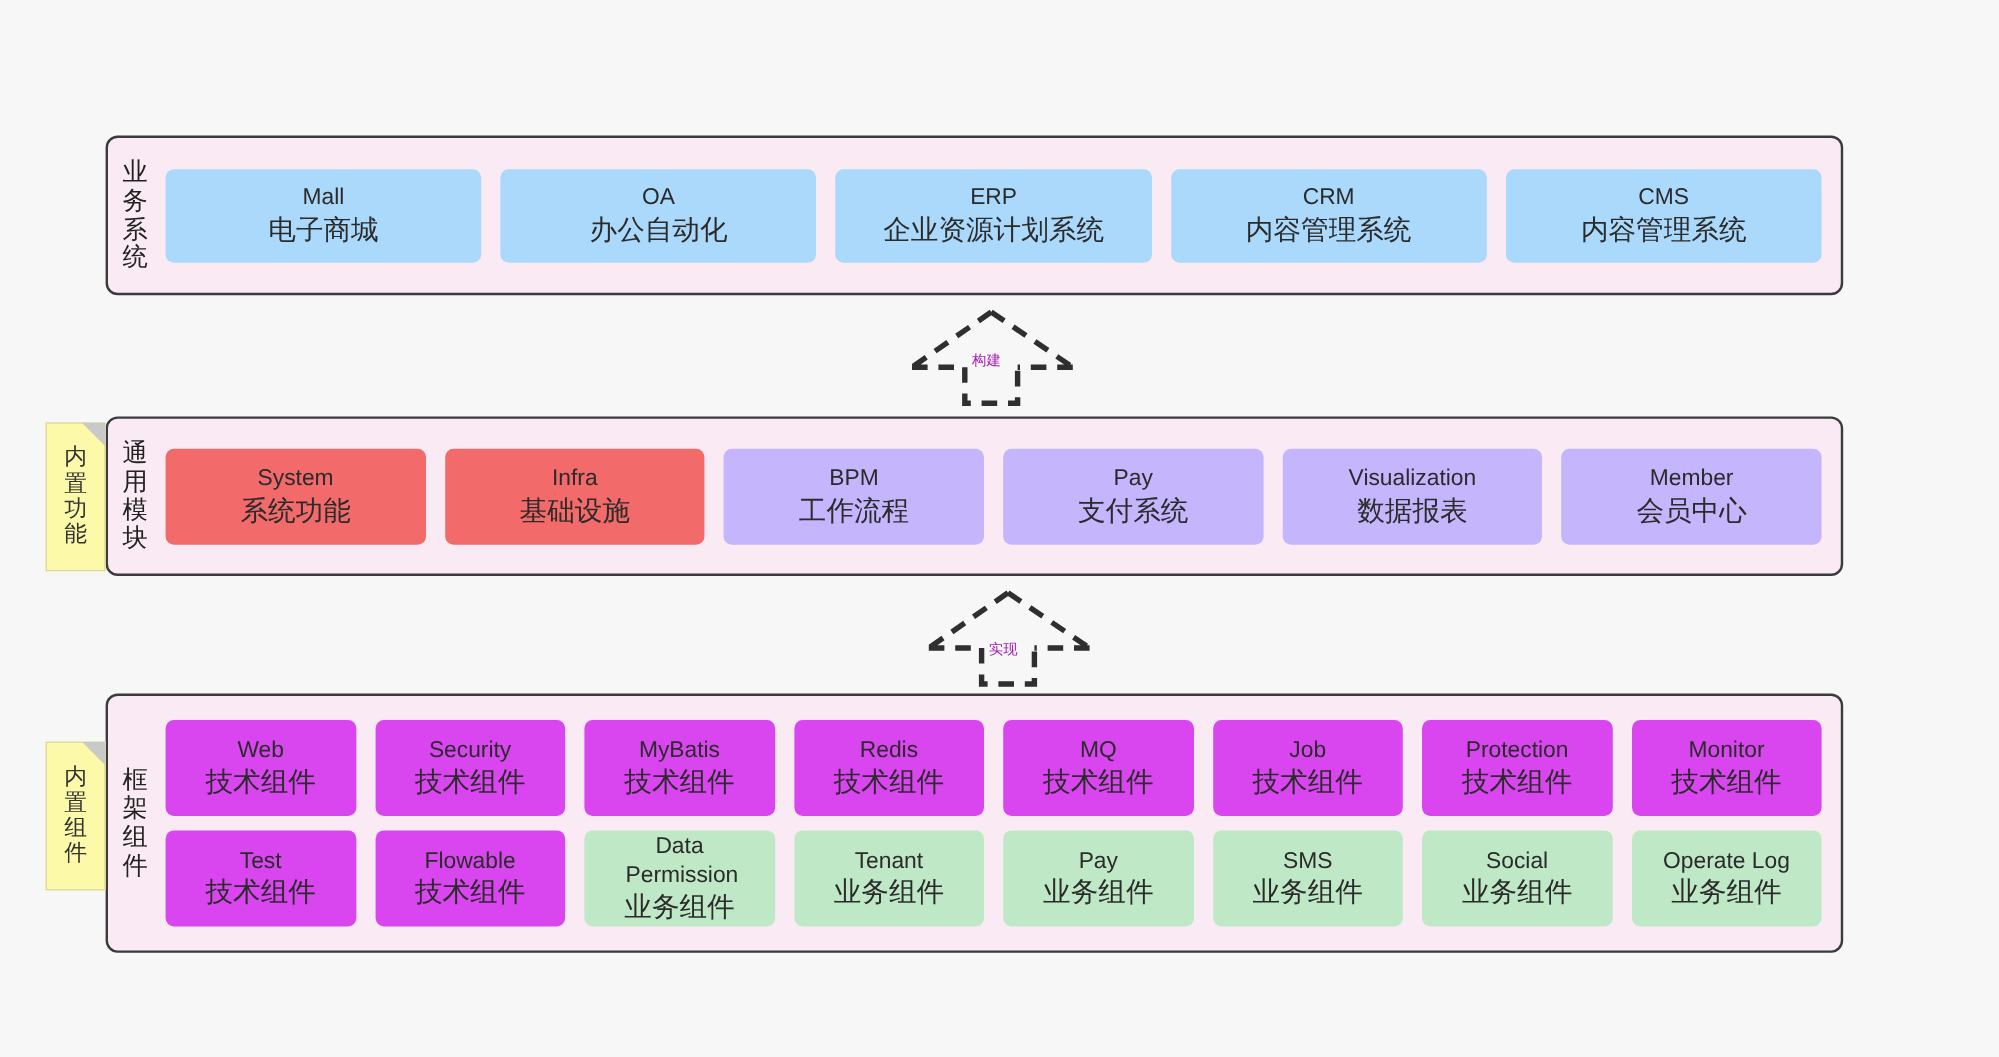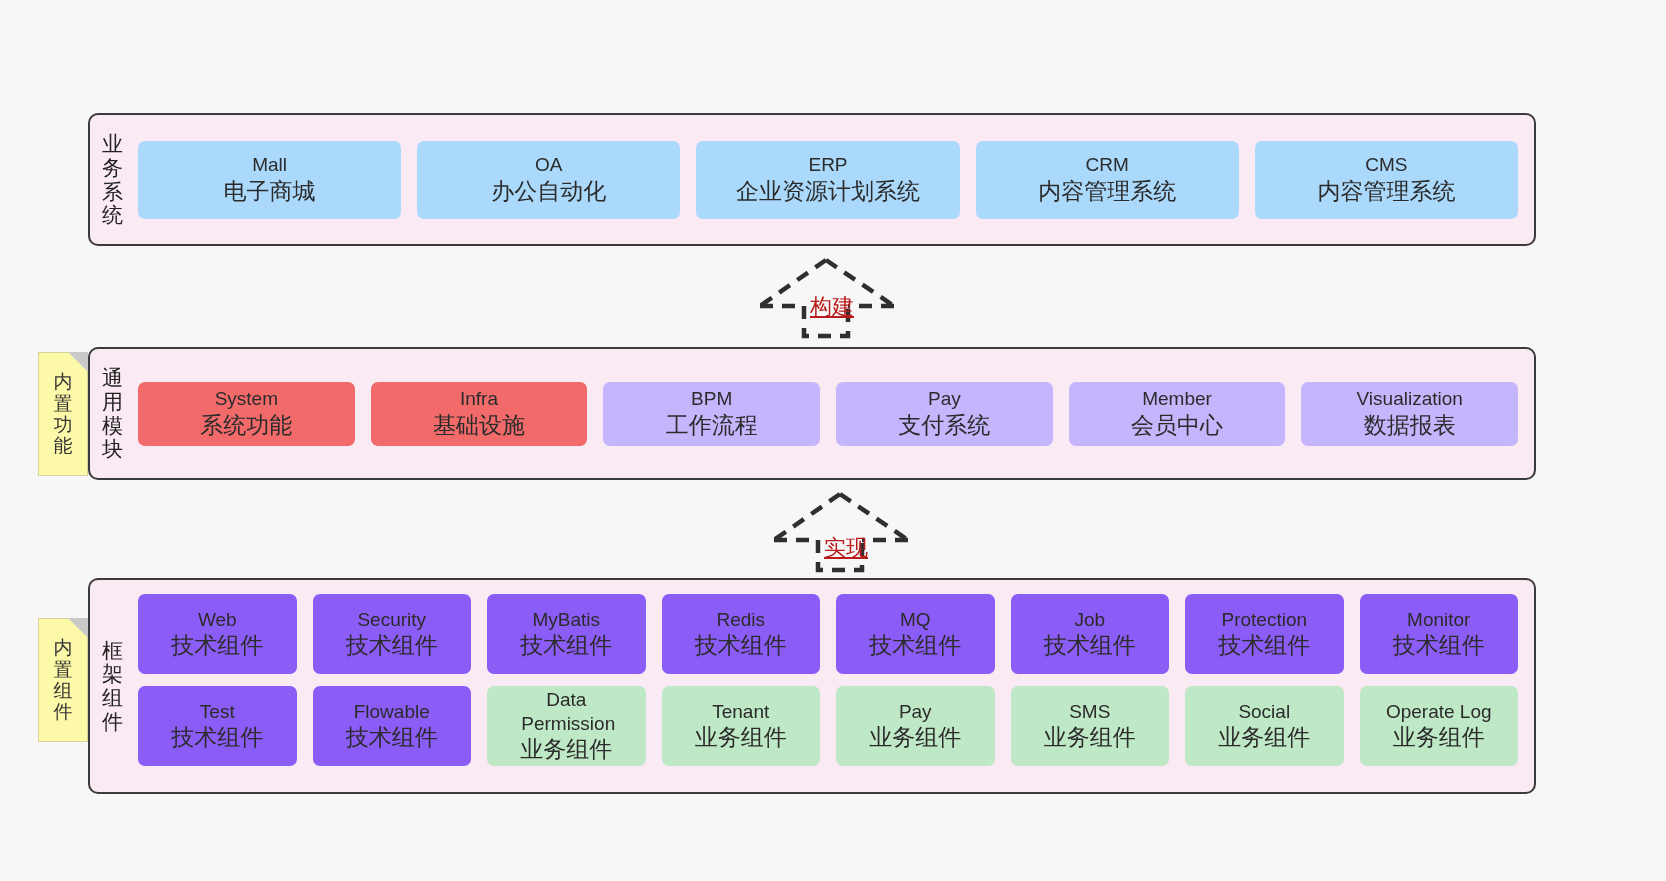--- a/index.html
+++ b/index.html
@@ -32,20 +32,21 @@
     line-height: 1.12;
     white-space: pre-line;
     text-align: center;
   }
   .band-body {
     flex: 1 1 auto;
     display: flex;
     align-items: center;
     gap: 16px;
     padding: 14px 16px 14px 2px;
+    justify-content: center;
   }
   .band-body.grid {
     flex-direction: column;
     gap: 12px;
     padding: 14px 16px 14px 2px;
   }
   .grid-row { display: flex; gap: 16px; width: 100%; }
 
   
   .node {
@@ -59,25 +60,25 @@
     color: #2b2b2b;
     line-height: 1.26;
     padding: 6px 4px;
   }
   .node .l1 { font-size: 19px; }
   .node .l2 { font-size: 23px; }
 
   .n-blue        { background: #abd9fb; }
   .n-red         { background: #f26a6a; }
   .n-pink        { background: #c4b5fd; }
-  .n-green       { background: #8b5cf6; }
+  .n-green       { background: #d946ef; }
   .n-greenlight  { background: #bfe8c6; }
 
   .h-sys  { height: 78px; }
-  .h-mod  { height: 64px; }
+  .h-mod  { height: 80px; }
   .h-comp { height: 80px; }
 
   
   .note {
     position: absolute;
     width: 50px;
     background: #fcfaa8;
     border: 1px solid #d6d49a;
     display: flex;
     align-items: center;
@@ -96,25 +97,24 @@
     width: 20px; height: 20px;
     background: #c9c9c9;
     clip-path: polygon(0 0, 100% 0, 100% 100%);
   }
 
   
   .uml-arrow { position: absolute; z-index: 2; }
   .uml-arrow svg { display: block; overflow: visible; }
   .uml-label {
     position: absolute;
-    font-size: 22px;
-    color: #b91c1c;
+    font-size: 12px;
+    color: #a21caf;
     background: transparent;
     white-space: nowrap;
-    text-decoration: underline;
   }
 </style>
 </head>
 <body>
 
 <div id="stage">
 
   <div class="band" style="left:88px; top:113px; width:1448px; height:133px;">
     <div class="band-title">业
 务
@@ -178,26 +178,26 @@
       </div>
       <div class="node n-pink h-mod">
         <span class="l1">BPM</span>
         <span class="l2">工作流程</span>
       </div>
       <div class="node n-pink h-mod">
         <span class="l1">Pay</span>
         <span class="l2">支付系统</span>
       </div>
       <div class="node n-pink h-mod">
+        <span class="l1">Visualization</span>
+        <span class="l2">数据报表</span>
+      </div>
+      <div class="node n-pink h-mod">
         <span class="l1">Member</span>
         <span class="l2">会员中心</span>
-      </div>
-      <div class="node n-pink h-mod">
-        <span class="l1">Visualization</span>
-        <span class="l2">数据报表</span>
       </div>
 
     </div>
   </div>
 
   <div class="uml-arrow" style="left:772px; top:492px; width:140px; height:82px;">
     <svg width="140" height="82" viewBox="0 0 140 82">
       <path d="M 68 2 L 136 48 M 68 2 L 2 48 M 2 48 L 46 48 M 136 48 L 90 48
                M 46 48 L 46 78 L 90 78 L 90 48" fill="none" stroke="#2f2f2f" stroke-width="4.5" stroke-dasharray="13,9" stroke-linecap="butt"></path>
     </svg>

